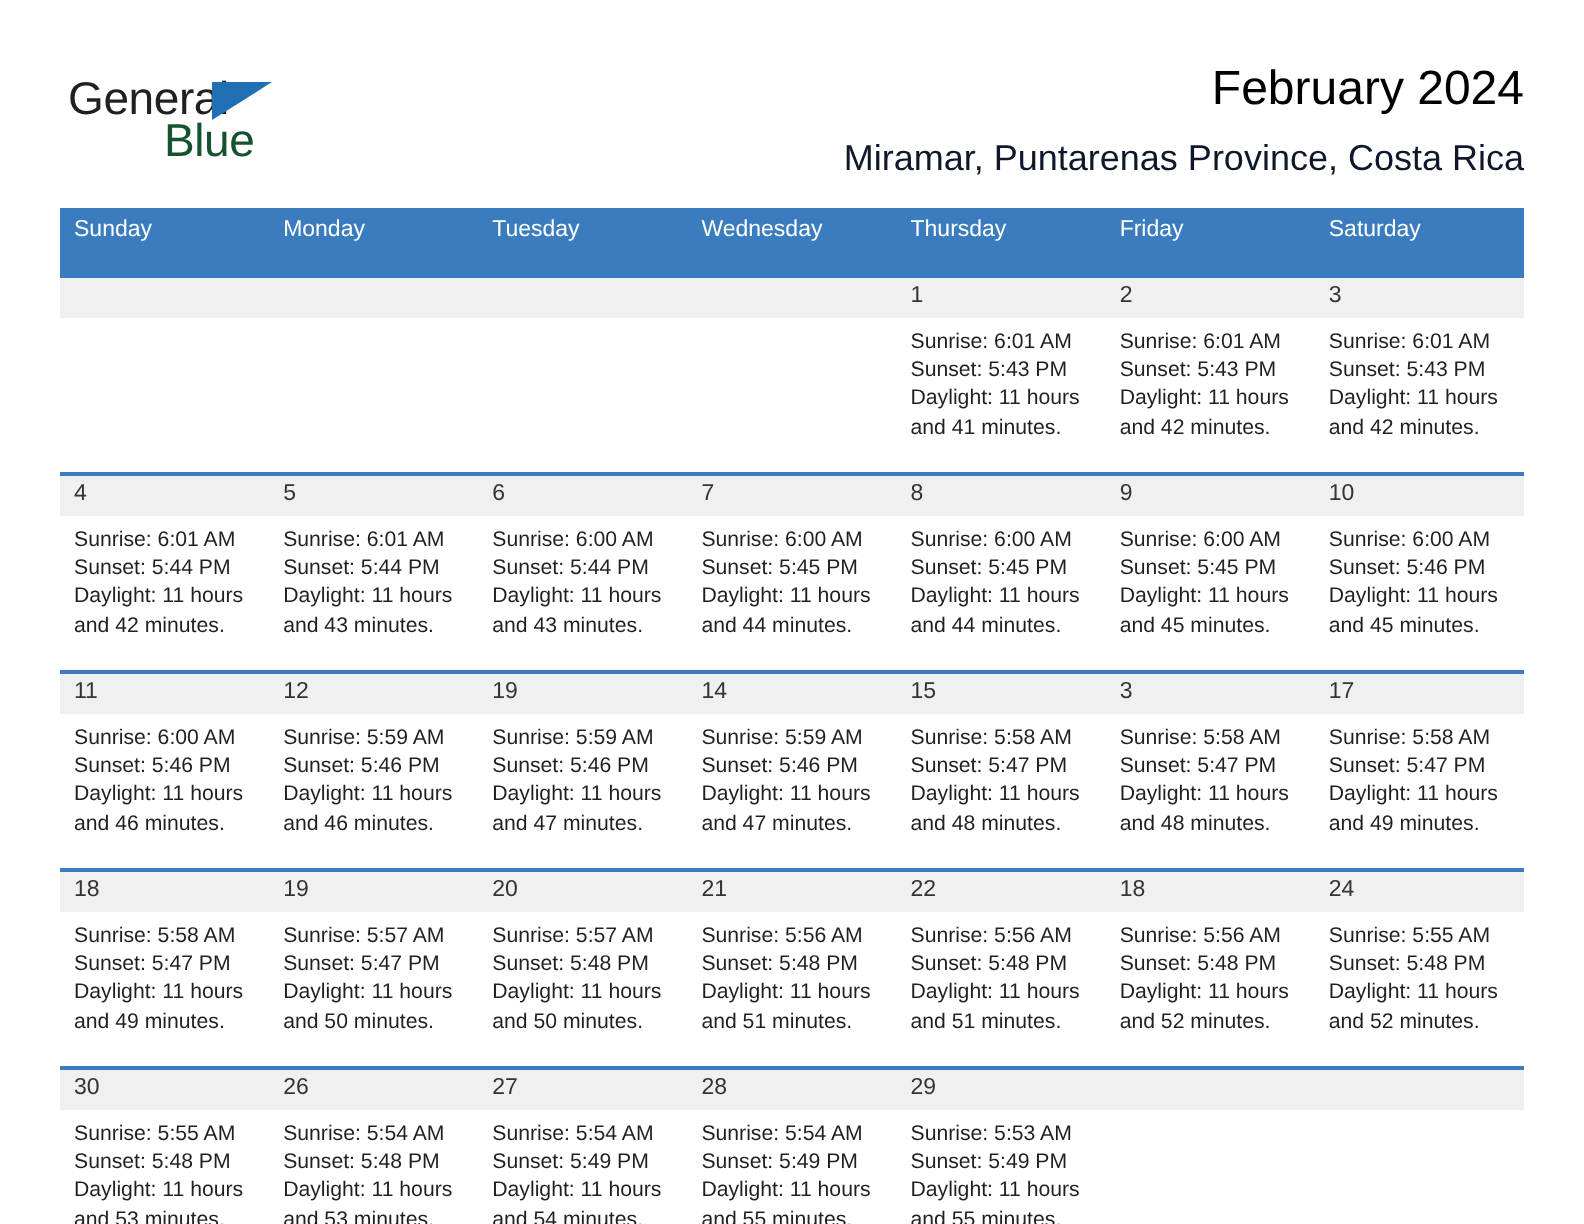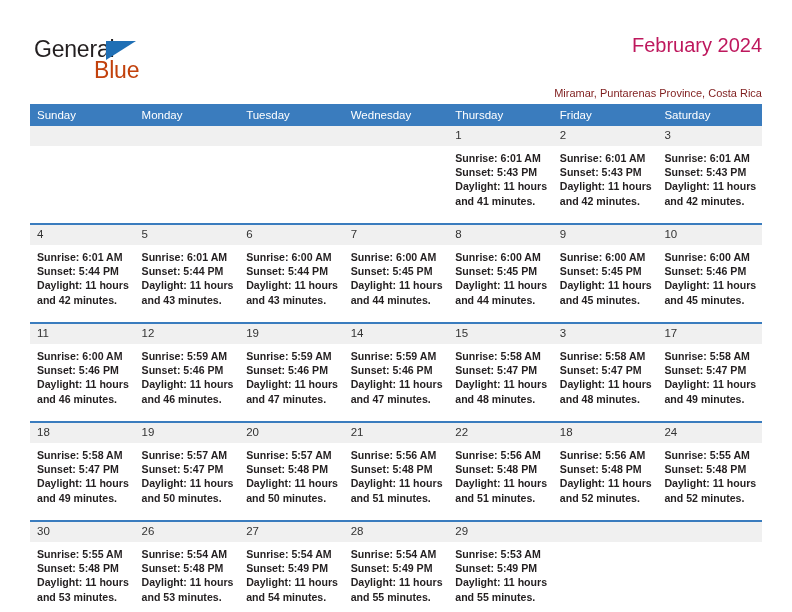--- a/index.html
+++ b/index.html
@@ -50,63 +50,63 @@
     position: absolute;
     left: 72px;
     top: 5px;
     width: 0;
     height: 0;
     border-left: 30px solid #1f6fb5;
     border-bottom: 19px solid transparent;
   }
   .logo-blue {
     position: absolute;
-    left: 60px;
+    left: 48px;
     top: 21px;
     font-size: 23px;
-    color: #c2410c;
+    color: #14532d;
     letter-spacing: -0.2px;
   }
 
   .title-block {
     position: absolute;
     right: 0;
     top: 0;
     text-align: right;
   }
   .month-title {
-    font-size: 20px;
-    color: #be185d;
+    font-size: 24px;
+    color: #000000;
     line-height: 34px;
     white-space: nowrap;
   }
   .location {
-    font-size: 11px;
-    color: #7f1d1d;
+    font-size: 18px;
+    color: #0f172a;
     line-height: 22px;
-    margin-top: 20px;
+    margin-top: 6px;
     white-space: nowrap;
   }
 
   
   .calendar {
     position: absolute;
     left: 30px;
     top: 104px;
     width: 732px;
     border-collapse: collapse;
     table-layout: fixed;
   }
   .calendar th {
     background: #3a7cbe;
     color: #ffffff;
     font-size: 11.5px;
     font-weight: normal;
     text-align: left;
-    padding: 5px 0 5px 7px;
+    padding: 5px 0 18px 7px;
     height: 11px;
     border: none;
   }
   .calendar td {
     width: 104.5px;
     vertical-align: top;
     padding: 0;
     border: none;
     border-top: 2px solid #3a7cbe;
     background: #ffffff;
@@ -124,21 +124,20 @@
   }
   .daynum.empty {
     color: transparent;
   }
   .dayinfo {
     padding: 5px 6px 10px 7px;
     font-size: 10.6px;
     line-height: 14.2px;
     color: #231f20;
     min-height: 62px;
-    font-weight: bold;
   }
   .dayinfo div {
     white-space: nowrap;
   }
   .cell-empty .dayinfo {
     min-height: 62px;
   }
 </style>
 </head>
 <body>

